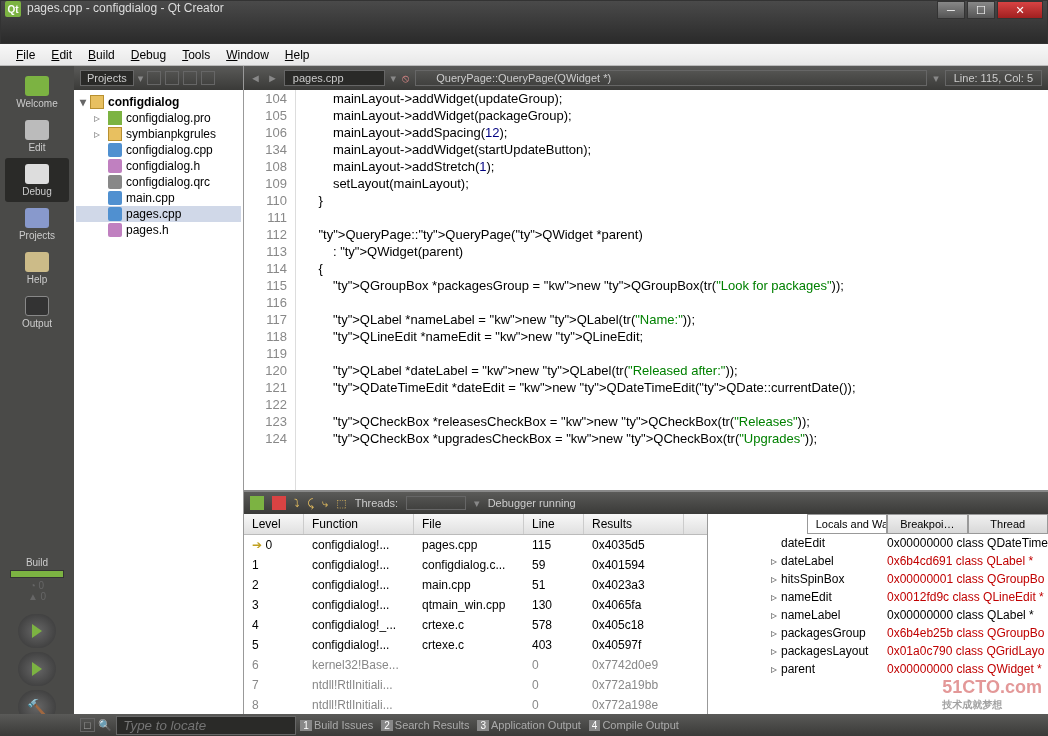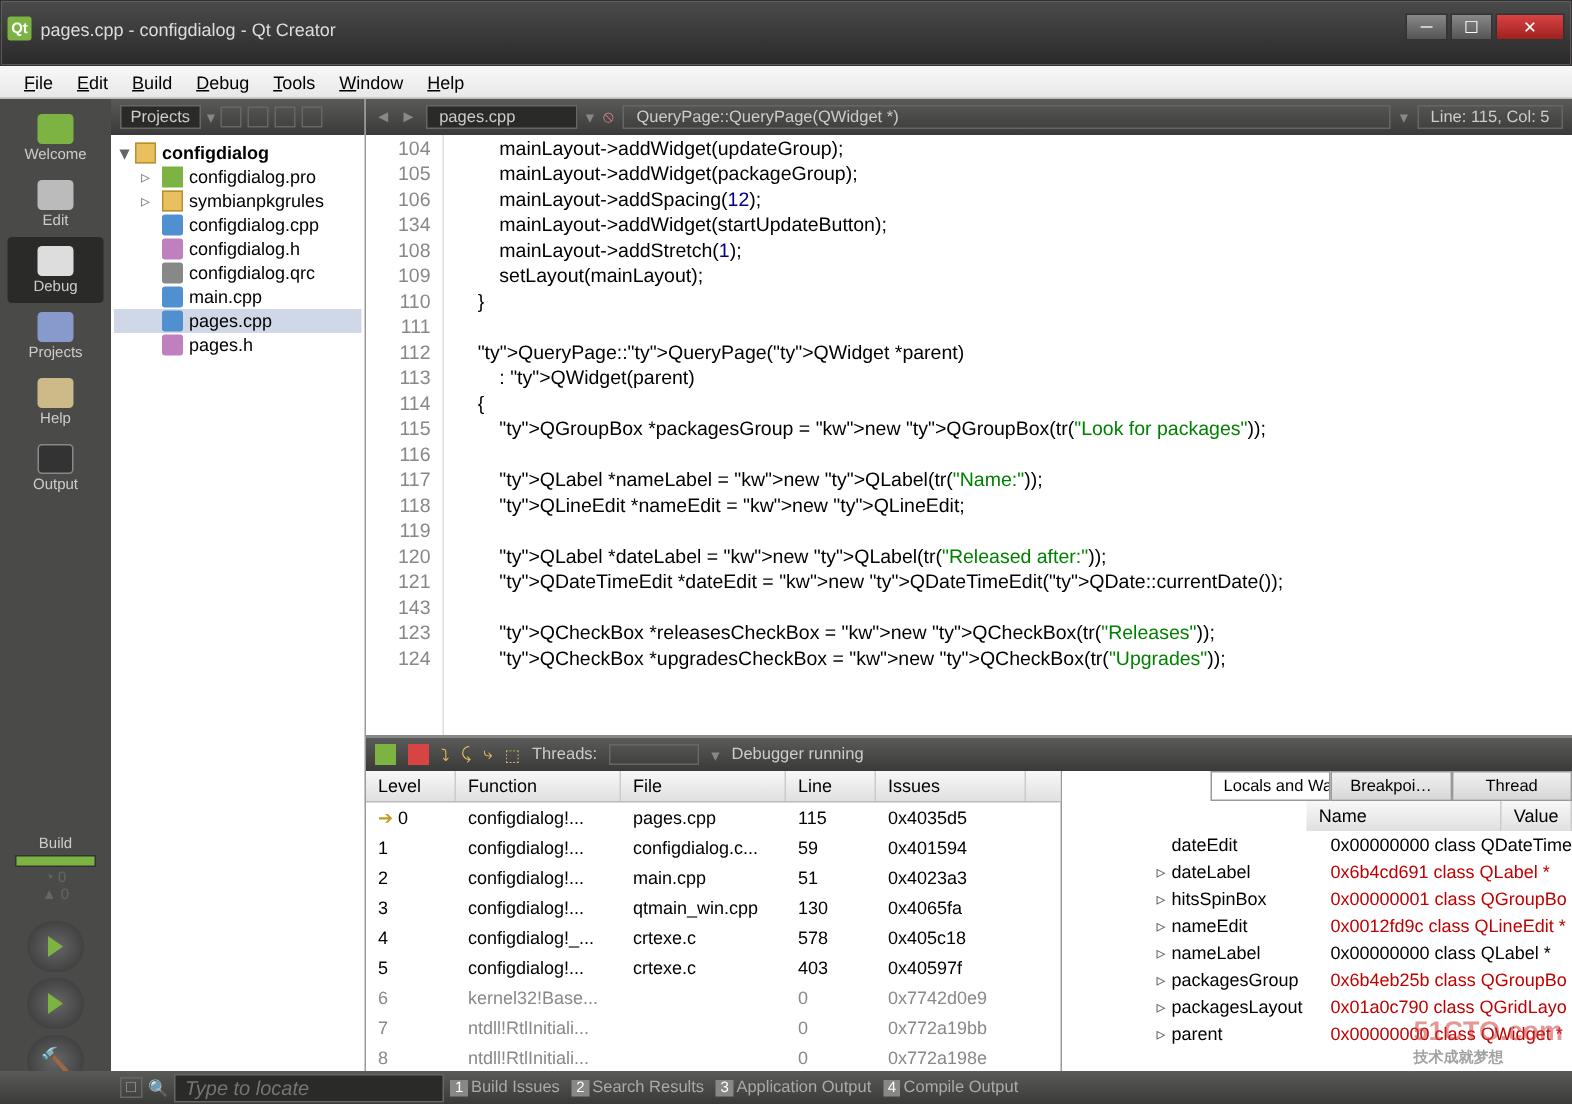--- a/index.html
+++ b/index.html
@@ -1,17 +1,17 @@
 <!DOCTYPE html>
 <html><head>
 <meta charset="utf-8">
 <style>
 * { margin: 0; padding: 0; box-sizing: border-box; font-family: "Segoe UI", Tahoma, sans-serif; }
 body { width: 1048px; height: 736px; background: #d4d0c8; overflow: hidden; position: relative; }
-.titlebar { height: 44px; background: linear-gradient(#4a4a4a, #2a2a2a); display: flex; align-items: flex-end; padding: 16px 4px; color: #ddd; font-size: 12px; border: 1px solid #333; }
+.titlebar { height: 44px; background: linear-gradient(#4a4a4a, #2a2a2a); display: flex; align-items: flex-start; padding: 0 4px; color: #ddd; font-size: 12px; border: 1px solid #333; }
 .titlebar-icon { width: 16px; height: 16px; background: #7cb342; border-radius: 2px; margin-right: 6px; display: inline-flex; align-items: center; justify-content: center; font-size: 10px; color: #fff; font-weight: bold; }
 .titlebar-text { flex: 1; }
 .window-controls { display: flex; gap: 2px; }
 .win-btn { width: 28px; height: 18px; background: linear-gradient(#888,#555); border: 1px solid #333; display: flex; align-items: center; justify-content: center; font-size: 11px; color: #fff; cursor: pointer; }
 .win-btn.close { background: linear-gradient(#d84343,#a02020); width: 46px; }
 .menubar { height: 22px; background: linear-gradient(#f8f8f8,#e8e8e8); display: flex; align-items: center; padding: 0 8px; font-size: 12px; border-bottom: 1px solid #bbb; }
 .menu-item { padding: 2px 8px; cursor: pointer; }
 .menu-item u { text-decoration: underline; }
 .main { display: flex; height: calc(736px - 28px - 22px - 22px); }
 .left-sidebar { width: 74px; background: #4a4a48; display: flex; flex-direction: column; align-items: center; padding-top: 4px; gap: 2px; }
@@ -41,21 +41,21 @@
 .tree-icon { width: 14px; height: 14px; display: inline-block; }
 .tree-icon.folder { background: #e8c060; border: 1px solid #b89030; }
 .tree-icon.pro { background: #7cb342; }
 .tree-icon.cpp { background: #5090d0; border-radius: 2px; }
 .tree-icon.h { background: #c080c0; border-radius: 2px; }
 .tree-icon.qrc { background: #888; border-radius: 2px; }
 .editor-pane { flex: 1; display: flex; flex-direction: column; min-width: 0; }
 .editor-tabs { height: 24px; background: linear-gradient(#5a5a58,#3a3a38); display: flex; align-items: center; padding: 0 6px; color: #ccc; font-size: 11px; gap: 6px; }
 .editor-tabs .nav { color: #888; cursor: pointer; }
 .editor-tabs .fname { background: #2a2a28; padding: 1px 40px 1px 8px; border: 1px solid #666; }
-.editor-tabs .crumb { padding: 1px 8px; border: 1px solid #666; flex: 1; }
+.editor-tabs .crumb { padding: 1px 20px; border: 1px solid #666; flex: 1; }
 .editor-tabs .pos { border: 1px solid #666; padding: 1px 8px; }
 .lock { color: #d88; }
 .code-area { flex: 1; display: flex; background: #fff; font-family: Consolas, monospace; font-size: 13px; overflow: hidden; }
 .gutter { width: 52px; background: #fff; color: #888; text-align: right; padding-right: 8px; border-right: 1px solid #ddd; position: relative; }
 .gutter .ln { height: 17px; line-height: 17px; }
 .code { flex: 1; padding-left: 8px; white-space: pre; color: #000; }
 .code .ln { height: 17px; line-height: 17px; }
 .st { color: #008000; }
 .nu { color: #000080; }
 .debug-panel { height: 240px; display: flex; flex-direction: column; border-top: 2px solid #888; }
@@ -210,21 +210,21 @@
               <div class="ln">112</div>
               <div class="ln">113</div>
               <div class="ln">114</div>
               <div class="ln" style="position: relative;">115</div>
               <div class="ln">116</div>
               <div class="ln">117</div>
               <div class="ln">118</div>
               <div class="ln">119</div>
               <div class="ln">120</div>
               <div class="ln">121</div>
-              <div class="ln">143</div>
+              <div class="ln">122</div>
               <div class="ln">123</div>
               <div class="ln">124</div>
             </div>
           <div class="code" id="code"><div class="ln">        mainLayout-&gt;addWidget(updateGroup);</div><div class="ln">        mainLayout-&gt;addWidget(packageGroup);</div><div class="ln">        mainLayout-&gt;addSpacing(<span class="nu">12</span>);</div><div class="ln">        mainLayout-&gt;addWidget(startUpdateButton);</div><div class="ln">        mainLayout-&gt;addStretch(<span class="nu">1</span>);</div><div class="ln">        setLayout(mainLayout);</div><div class="ln">    }</div><div class="ln">&nbsp;</div><div class="ln">    <span class="&lt;span">"ty"</span>&gt;QueryPage::<span class="&lt;span">"ty"</span>&gt;QueryPage(<span class="&lt;span">"ty"</span>&gt;QWidget *parent)</div><div class="ln">        : <span class="&lt;span">"ty"</span>&gt;QWidget(parent)</div><div class="ln">    {</div><div class="ln">        <span class="&lt;span">"ty"</span>&gt;QGroupBox *packagesGroup = <span class="&lt;span">"kw"</span>&gt;new <span class="&lt;span">"ty"</span>&gt;QGroupBox(tr(<span class="st">"Look for packages"</span>));</div><div class="ln">&nbsp;</div><div class="ln">        <span class="&lt;span">"ty"</span>&gt;QLabel *nameLabel = <span class="&lt;span">"kw"</span>&gt;new <span class="&lt;span">"ty"</span>&gt;QLabel(tr(<span class="st">"Name:"</span>));</div><div class="ln">        <span class="&lt;span">"ty"</span>&gt;QLineEdit *nameEdit = <span class="&lt;span">"kw"</span>&gt;new <span class="&lt;span">"ty"</span>&gt;QLineEdit;</div><div class="ln">&nbsp;</div><div class="ln">        <span class="&lt;span">"ty"</span>&gt;QLabel *dateLabel = <span class="&lt;span">"kw"</span>&gt;new <span class="&lt;span">"ty"</span>&gt;QLabel(tr(<span class="st">"Released after:"</span>));</div><div class="ln">        <span class="&lt;span">"ty"</span>&gt;QDateTimeEdit *dateEdit = <span class="&lt;span">"kw"</span>&gt;new <span class="&lt;span">"ty"</span>&gt;QDateTimeEdit(<span class="&lt;span">"ty"</span>&gt;QDate::currentDate());</div><div class="ln">&nbsp;</div><div class="ln">        <span class="&lt;span">"ty"</span>&gt;QCheckBox *releasesCheckBox = <span class="&lt;span">"kw"</span>&gt;new <span class="&lt;span">"ty"</span>&gt;QCheckBox(tr(<span class="st">"Releases"</span>));</div><div class="ln">        <span class="&lt;span">"ty"</span>&gt;QCheckBox *upgradesCheckBox = <span class="&lt;span">"kw"</span>&gt;new <span class="&lt;span">"ty"</span>&gt;QCheckBox(tr(<span class="st">"Upgrades"</span>));</div></div>
         </div>
 
         <div class="debug-panel">
           <div class="debug-toolbar">
             <span class="dtb-btn play"></span>
             <span class="dtb-btn stop"></span>
@@ -237,21 +237,21 @@
             <span style="color:#888">▾</span>
             <span>Debugger running</span>
           </div>
           <div class="debug-body">
             <div class="stack-panel">
               <div class="table-header" id="stack-head">
                   <div class="th" style="width: 60px;">Level</div>
                   <div class="th" style="width: 110px;">Function</div>
                   <div class="th" style="width: 110px;">File</div>
                   <div class="th" style="width: 60px;">Line</div>
-                  <div class="th" style="width: 100px;">Issues</div>
+                  <div class="th" style="width: 100px;">Results</div>
                 </div>
               <div class="table-body" id="stack-body">
                   <div class="tr">
                     <div class="td" style="width:60px"><span class="arrow">➔</span> 0</div>
                     <div class="td" style="width:110px">configdialog!...</div>
                     <div class="td" style="width:110px">pages.cpp</div>
                     <div class="td" style="width:60px">115</div>
                     <div class="td" style="width:100px">0x4035d5</div>
                   </div>
                   <div class="tr">
@@ -314,24 +314,20 @@
               <div class="scrollbar-h">
                   <div class="thumb"></div>
                 </div>
             </div>
             <div class="vars-panel">
               <div class="var-tabs" id="var-tabs">
                   <div class="var-tab active">Locals and Watch…</div>
                   <div class="var-tab">Breakpoi…</div>
                   <div class="var-tab">Thread</div>
                 </div>
-              <div class="var-header">
-                <div class="th" style="width:130px">Name</div>
-                <div class="th" style="flex:1">Value</div>
-              </div>
               <div class="var-body" id="var-body">
                   <div class="var-row">
                     <div class="var-name"><span class="expand"></span>dateEdit</div>
                     <div class="var-val">0x00000000 class QDateTime</div>
                   </div>
                   <div class="var-row">
                     <div class="var-name"><span class="expand">▹</span>dateLabel</div>
                     <div class="var-val red">0x6b4cd691 class QLabel *</div>
                   </div>
                   <div class="var-row">

